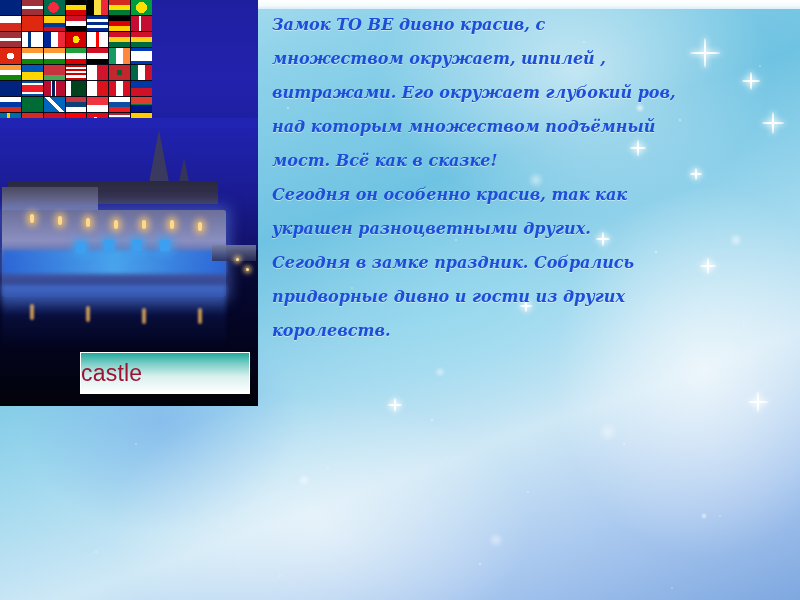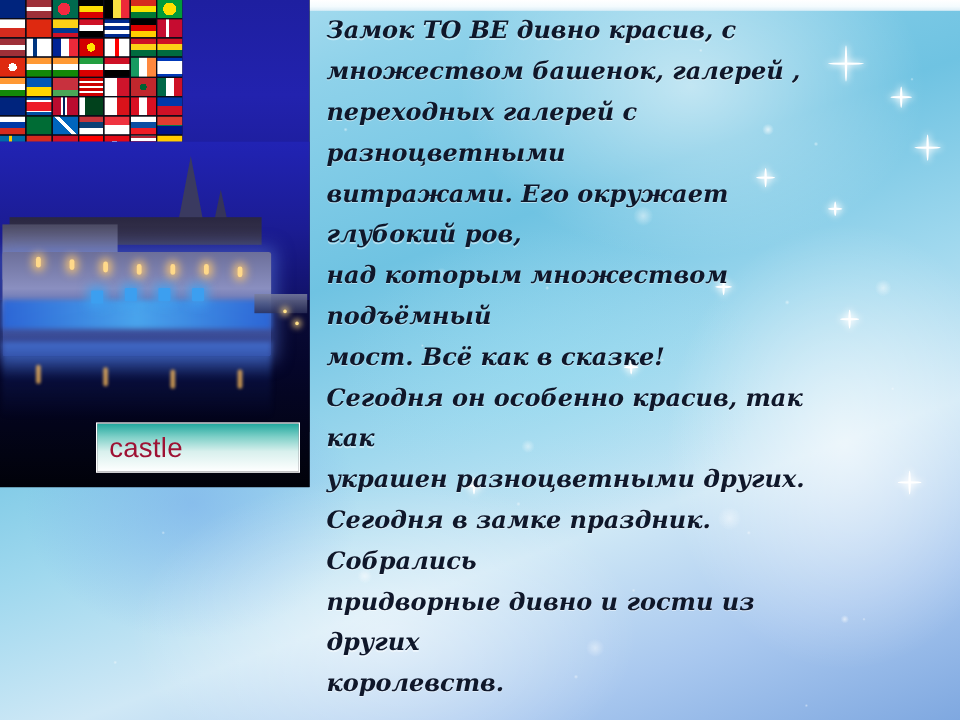--- a/index.html
+++ b/index.html
@@ -165,29 +165,29 @@
 
   
   .caption-box{
     position:absolute;left:80px;top:352px;width:168px;height:40px;
     background:linear-gradient(180deg,#21a89e 0%, #7fd0c8 28%, #d8f0ed 58%, #ffffff 100%);
     border:1px solid #ffffff;
     display:flex;align-items:center;
   }
   .caption-text{
     font-family:"Liberation Sans",sans-serif;
-    font-size:23px;color:#9e1234;padding-left:10px;letter-spacing:.2px;
+    font-size:23px;color:#9e1234;letter-spacing:.2px;
   }
 
   
   .main-text{
     position:absolute;left:272px;top:8px;width:436px;
     font-family:"DejaVu Serif",serif;
     font-style:italic;font-weight:700;
-    font-size:20px;line-height:34px;color:#0f172a;
+    font-size:16px;line-height:34px;color:#1d4ed8;
     text-shadow:0 1px 0 rgba(255,255,255,.45);
   }
   .main-text p{margin:0;}
 
   
   .bottom-text{
     position:absolute;left:0;top:424px;width:800px;
     text-align:center;
     font-family:"Liberation Sans",sans-serif;
     font-size:24px;line-height:34px;color:#070b12;font-weight:400;
@@ -421,22 +421,21 @@
       <div class="cp-lampr" style="left:198px;top:190px;"></div>
     </div>
 
     <div class="caption-box">
       <span class="caption-text">castle</span>
     </div>
   </div>
 
   <div class="main-text" id="main-text">
       <p>Замок ТО ВЕ дивно красив, с</p>
-      <p>множеством башенок, галерей ,</p>
-      <p>переходных галерей с разноцветными</p>
+      <p>множеством окружает, шпилей ,</p>
       <p>витражами. Его окружает глубокий ров,</p>
       <p>над которым множеством подъёмный</p>
       <p>мост. Всё как в сказке!</p>
       <p>Сегодня он особенно красив, так как</p>
       <p>украшен разноцветными других.</p>
       <p>Сегодня в замке праздник. Собрались</p>
       <p>придворные дивно и гости из других</p>
       <p>королевств.</p>
     </div>
 

